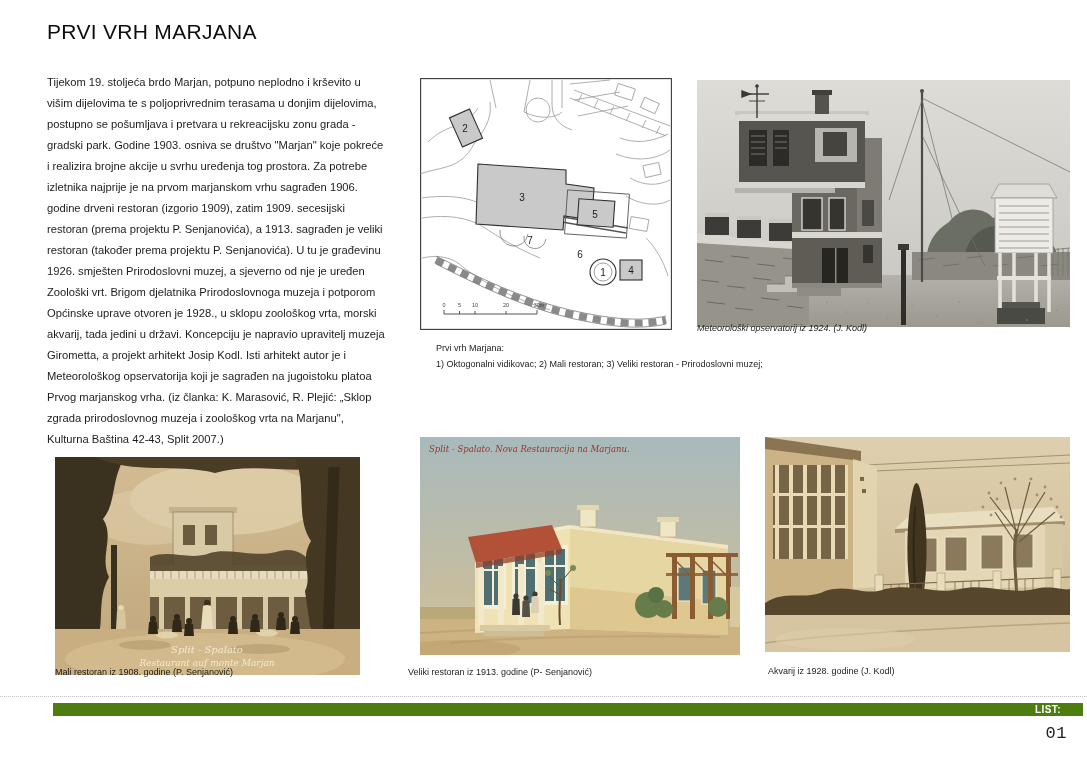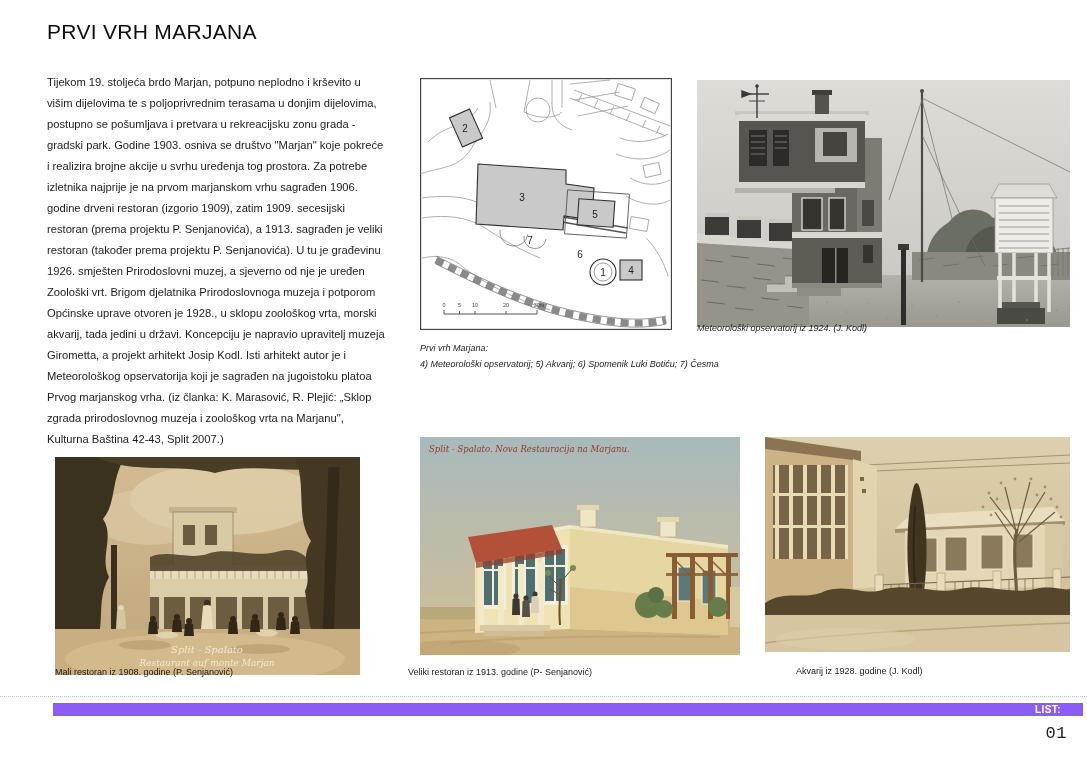--- a/index.html
+++ b/index.html
@@ -15,28 +15,28 @@
     left:47px;top:72px;width:338px;font-size:11.2px;line-height:21px;color:#1c1c1c;
     text-align:left;
   }
   figure{margin:0;padding:0;}
   .map-figure{left:420px;top:78px;}
   .obs-figure{left:697px;top:80px;}
   .p1-figure{left:55px;top:457px;}
   .p2-figure{left:420px;top:437px;}
   .p3-figure{left:765px;top:437px;}
   .caption{font-size:9px;line-height:16px;color:#1c1c1c;white-space:nowrap;}
-  .map-caption{left:420px;top:340px;font-style:italic;}
+  .map-caption{left:436px;top:340px;}
   .obs-caption{left:697px;top:320px;font-style:italic;}
   .cap1{left:55px;top:664px;}
   .cap2{left:408px;top:664px;}
-  .cap3{left:796px;top:663px;}
+  .cap3{left:768px;top:663px;}
   .perforation{left:0;top:696px;width:1087px;border-top:1px dotted #c2c2c2;height:0;}
   .footer-bar{
-    left:53px;top:703px;width:1030px;height:13px;background:#8b5cf6;
+    left:53px;top:703px;width:1030px;height:13px;background:#4d7c0f;
     display:flex;align-items:center;justify-content:flex-end;
   }
   .footer-bar .list-label{
     color:#ffffff;font-size:10px;font-weight:bold;letter-spacing:.4px;padding-right:22px;line-height:13px;
   }
   .sheet-number{
     left:980px;top:724px;width:87px;text-align:right;font-size:17px;color:#222;letter-spacing:.5px;font-family:Liberation Mono, monospace;
   }
   svg text{font-family:"Liberation Sans",sans-serif;}
   .script-text{font-family:"DejaVu Serif",serif;font-style:italic;}
@@ -113,21 +113,21 @@
       <text x="55" y="229">10</text>
       <text x="86" y="229">20</text>
       <text x="119" y="229">30m</text>
     </g>
   </g>
 </svg>
 </figure>
 
 <div class="abs caption map-caption">
   <div>Prvi vrh Marjana:</div>
-  <div>4) Meteorološki opservatorij; 5) Akvarij; 6) Spomenik Luki Botiću; 7) Česma</div>
+  <div>1) Oktogonalni vidikovac; 2) Mali restoran; 3) Veliki restoran - Prirodoslovni muzej;</div>
 </div>
 
 <figure class="abs obs-figure">
 <svg width="373" height="247" viewBox="0 0 373 247">
   <defs>
     <linearGradient id="sky" x1="0" y1="0" x2="0" y2="1">
       <stop offset="0" stop-color="#dddcd7"></stop>
           <stop offset="1" stop-color="#c6c5c0"></stop>
     </linearGradient>
     <linearGradient id="grnd" x1="0" y1="0" x2="0" y2="1">

